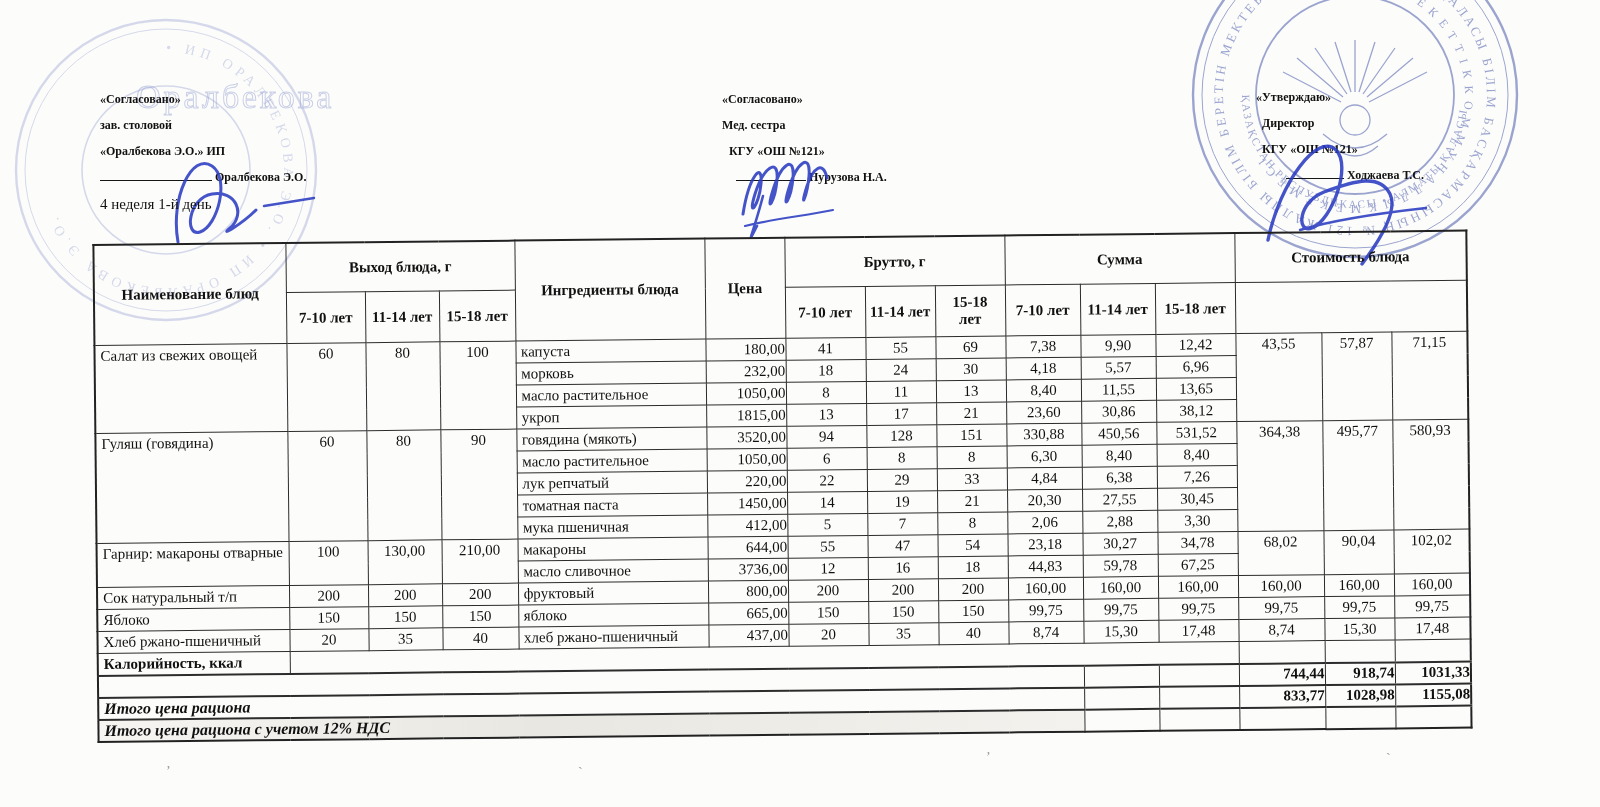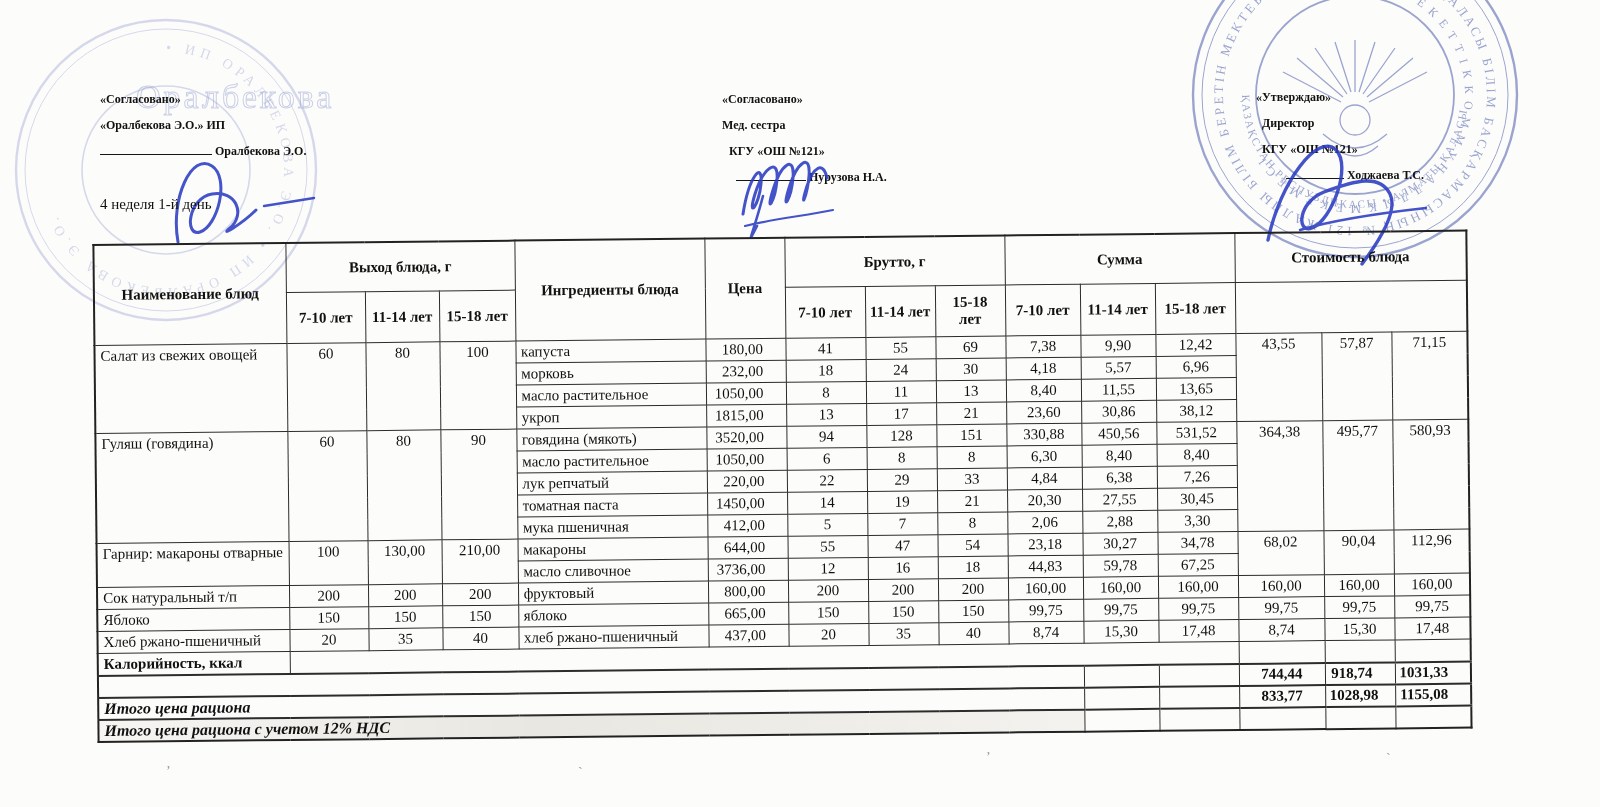--- a/index.html
+++ b/index.html
@@ -16,21 +16,21 @@
   .sheet{position:absolute;left:95px;top:244px;transform:rotate(-0.6deg);transform-origin:0 50%;}
   table{border-collapse:collapse;table-layout:fixed;width:1373px;border:2px solid #222;
         font-size:15px;}
   th,td{border:1px solid #2c2c2c;padding:1px 4px;text-align:center;vertical-align:middle;
         overflow:hidden;}
   thead tr:nth-child(1) th{height:46px;}
   thead tr:nth-child(2) th{height:48px;}
   tbody tr{height:22px;}
   th{font-weight:bold;}
   td.al{text-align:left;padding-left:5px;}
-  td.ar{text-align:right;padding-right:22px;}
+  td.ar{text-align:right;padding-right:0;}
   td.top{vertical-align:top;padding-top:2px;}
   td.b{font-weight:bold;}
   td.bi{font-weight:bold;font-style:italic;font-size:16px;}
   td.smudge{background:linear-gradient(90deg,#f6f5f2 0%,#e9e7e1 45%,#f3f2ee 100%);}
   tbody tr:nth-child(16) td,tbody tr:nth-child(17) td,tbody tr:nth-child(18) td{border-top-width:2px;}
   .artifact{position:absolute;font-size:14px;color:#9a9a96;}
 </style>
 </head>
 <body>
 
@@ -76,20 +76,21 @@
     <g stroke="#3c4ea6" fill="none" stroke-width="1.3">
       <path d="M173 118 L173 170 M153 120 L169 170 M133 126 L165 172 M115 136 L161 175 M101 150 L159 180
                M193 120 L177 170 M213 126 L181 172 M231 136 L185 175 M245 150 L187 180"></path>
       <circle cx="173" cy="198" r="15"></circle>
       <path d="M141 212 Q173 240 205 212 M150 224 Q173 244 196 224"></path>
     </g>
   </svg>
 
   <div class="appr" style="left:100px;top:86px;">
     <span class="ln">«Согласовано»</span>
+    <span class="ln">зав. столовой</span>
     <span class="ln">«Оралбекова Э.О.» ИП</span>
     <span class="ln"><span class="sigline" style="width:112px;"></span>
       <span>Оралбекова Э.О.</span></span>
   </div>
 
   <div class="appr" style="left:722px;top:86px;">
     <span class="ln">«Согласовано»</span>
     <span class="ln">Мед. сестра</span>
     <span class="ln" style="padding-left:7px;">КГУ «ОШ №121»</span>
     <span class="ln" style="padding-left:14px;"><span class="sigline" style="width:70px;"></span>
@@ -282,21 +283,21 @@
             <td class="al">макароны</td>
             <td class="ar">644,00</td>
             <td>55</td>
             <td>47</td>
             <td>54</td>
             <td>23,18</td>
             <td>30,27</td>
             <td>34,78</td>
             <td rowspan="2" class="top">68,02</td>
             <td rowspan="2" class="top">90,04</td>
-            <td rowspan="2" class="top">112,96</td>
+            <td rowspan="2" class="top">102,02</td>
           </tr>
           <tr>
             <td class="al">масло сливочное</td>
             <td class="ar">3736,00</td>
             <td>12</td>
             <td>16</td>
             <td>18</td>
             <td>44,83</td>
             <td>59,78</td>
             <td>67,25</td>

